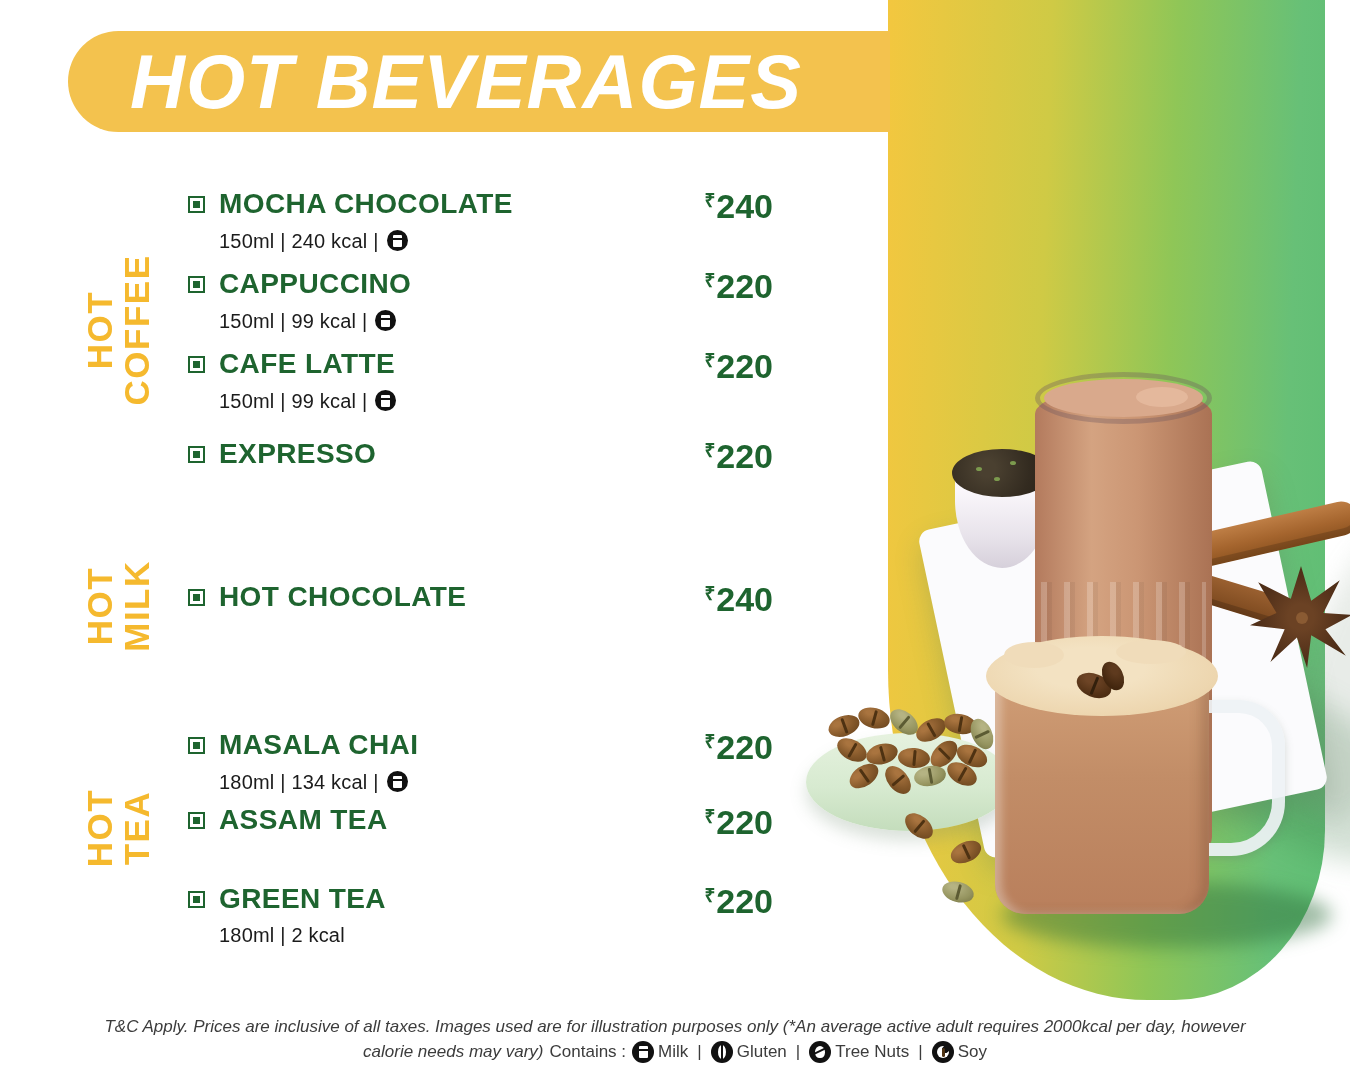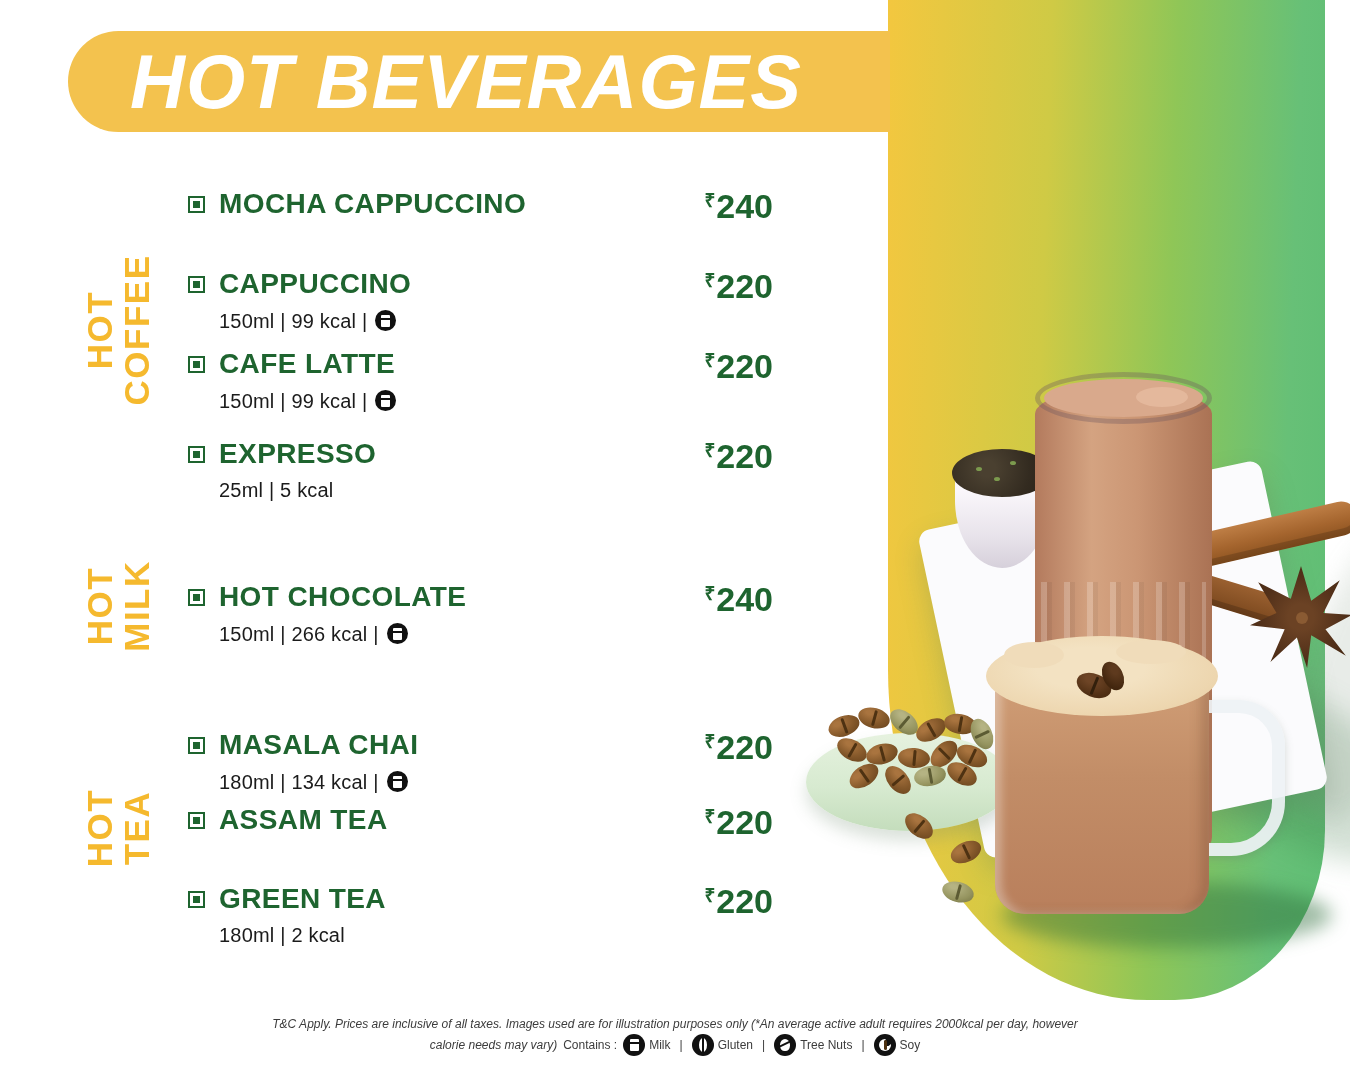--- a/index.html
+++ b/index.html
@@ -34,21 +34,21 @@
   .details{margin-left:31px;margin-top:7px;font-size:20px;color:#1B1B1B;display:flex;
     align-items:center;gap:8px;letter-spacing:.2px;line-height:1;}
 
   
   .mini-ic{width:21px;height:21px;border-radius:50%;background:#111;position:relative;flex:none;display:inline-block;}
   .mini-ic .carton{position:absolute;left:6px;top:5px;width:9px;height:12px;background:#fff;border-radius:1px;}
   .mini-ic .carton:before{content:"";position:absolute;left:0;top:3px;width:9px;height:2px;background:#111;}
 
   
   .footer{position:absolute;left:0;top:1016px;width:1350px;text-align:center;color:#3C3C3C;
-    font-size:12px;line-height:1.35;z-index:6;}
+    font-size:17px;line-height:1.35;z-index:6;}
   .footer .l1{font-style:italic;}
   .footer .l2{display:flex;justify-content:center;align-items:center;gap:6px;margin-top:2px;}
   .footer .l2 .it{font-style:italic;}
   .contains{display:flex;align-items:center;gap:6px;}
   .allergen{display:flex;align-items:center;gap:4px;}
   .sep{margin:0 3px;}
   .f-ic{width:22px;height:22px;border-radius:50%;background:#111;position:relative;flex:none;display:inline-block;}
   .f-ic .carton{position:absolute;left:7px;top:5px;width:9px;height:12px;background:#fff;border-radius:1px;}
   .f-ic .carton:before{content:"";position:absolute;left:0;top:3px;width:9px;height:2px;background:#111;}
   .f-ic .grain{position:absolute;left:7px;top:4px;width:8px;height:14px;background:#fff;border-radius:50%;}
@@ -202,22 +202,28 @@
   <div class="section-label" style="left:118px;top:828px;">
     <div>HOT</div>
     <div>TEA</div>
   </div>
 
   <div class="menu-row" style="top:189px;">
     <div class="name-line">
       <span class="veg-mark">
           <i></i>
         </span>
-      <span class="item-name">MOCHA CAPPUCCINO</span>
+      <span class="item-name">MOCHA CHOCOLATE</span>
       <span class="price"><span class="cur">₹</span><span>240</span></span>
+    </div>
+    <div class="details">
+      <span>150ml | 240 kcal |</span>
+      <span class="mini-ic">
+          <span class="carton"></span>
+        </span>
     </div>
   </div>
 
   <div class="menu-row" style="top:269px;">
     <div class="name-line">
       <span class="veg-mark">
           <i></i>
         </span>
       <span class="item-name">CAPPUCCINO</span>
       <span class="price"><span class="cur">₹</span><span>220</span></span>
@@ -247,38 +253,29 @@
   </div>
 
   <div class="menu-row" style="top:439px;">
     <div class="name-line">
       <span class="veg-mark">
           <i></i>
         </span>
       <span class="item-name">EXPRESSO</span>
       <span class="price"><span class="cur">₹</span><span>220</span></span>
     </div>
-    <div class="details">
-      <span>25ml | 5 kcal</span>
-    </div>
   </div>
 
   <div class="menu-row" style="top:582px;">
     <div class="name-line">
       <span class="veg-mark">
           <i></i>
         </span>
       <span class="item-name">HOT CHOCOLATE</span>
       <span class="price"><span class="cur">₹</span><span>240</span></span>
-    </div>
-    <div class="details">
-      <span>150ml | 266 kcal |</span>
-      <span class="mini-ic">
-          <span class="carton"></span>
-        </span>
     </div>
   </div>
 
   <div class="menu-row" style="top:730px;">
     <div class="name-line">
       <span class="veg-mark">
           <i></i>
         </span>
       <span class="item-name">MASALA CHAI</span>
       <span class="price"><span class="cur">₹</span><span>220</span></span>

